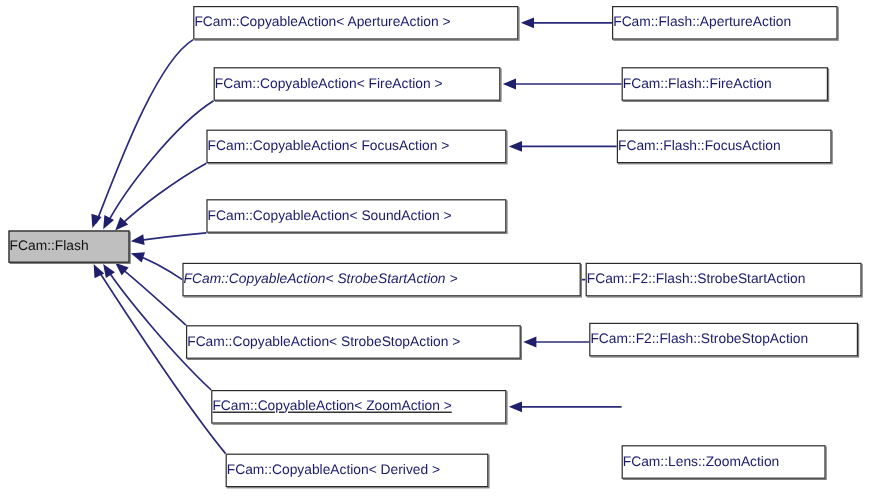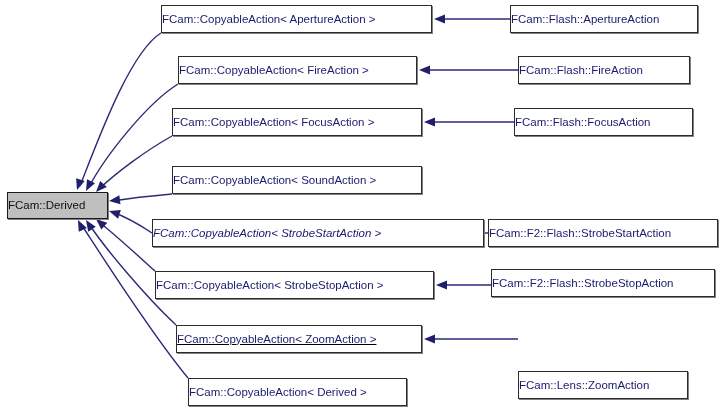--- a/index.html
+++ b/index.html
@@ -91,21 +91,21 @@
         <polygon points="0,0 -11,-4.5 -11,4.5" fill="#1f1f6b" transform="translate(419,70) rotate(180)"></polygon>
         <polygon points="0,0 -11,-4.5 -11,4.5" fill="#1f1f6b" transform="translate(424,122) rotate(180)"></polygon>
         <polygon points="0,0 -11,-4.5 -11,4.5" fill="#1f1f6b" transform="translate(436,233) rotate(180)"></polygon>
         <polygon points="0,0 -11,-4.5 -11,4.5" fill="#1f1f6b" transform="translate(436,285) rotate(180)"></polygon>
         <polygon points="0,0 -11,-4.5 -11,4.5" fill="#1f1f6b" transform="translate(424,339) rotate(180)"></polygon>
       </g>
   </svg>
 
   <div id="nodes-layer">
       <div class="node-box base" style="left: 7px; top: 192px; width: 101px; height: 27px;">
-        <span class="node-label">FCam::Derived</span>
+        <span class="node-label">FCam::Flash</span>
       </div>
       <div class="node-box" style="left: 161px; top: 5px; width: 271px; height: 28px;">
         <span class="node-label">FCam::CopyableAction&lt; ApertureAction &gt;</span>
       </div>
       <div class="node-box" style="left: 178px; top: 56px; width: 239px; height: 28px;">
         <span class="node-label">FCam::CopyableAction&lt; FireAction &gt;</span>
       </div>
       <div class="node-box" style="left: 172px; top: 108px; width: 250px; height: 28px;">
         <span class="node-label">FCam::CopyableAction&lt; FocusAction &gt;</span>
       </div>

